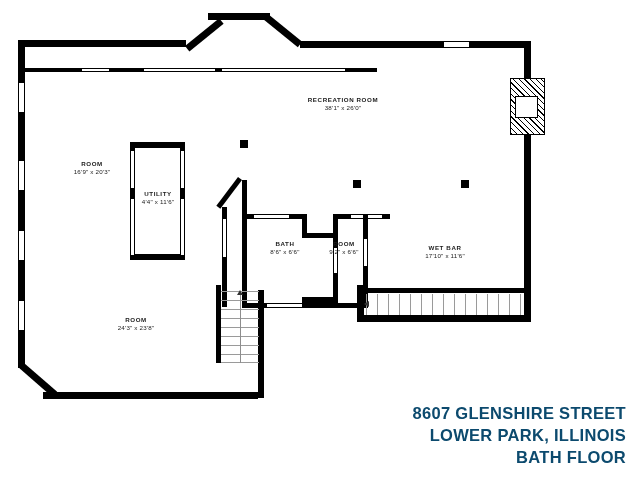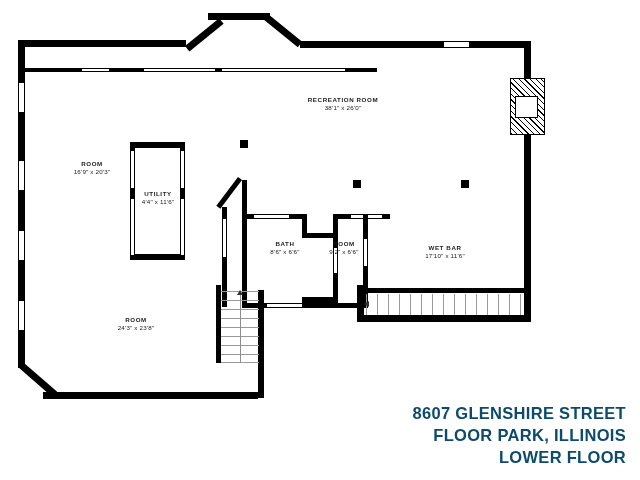--- a/index.html
+++ b/index.html
@@ -208,17 +208,17 @@
     <span class="dm">17'10" x 11'6"</span>
   </div>
 
   <div class="lbl" style="left:92px;top:316px;width:88px;">
     <span class="nm">ROOM</span>
     <span class="dm">24'3" x 23'8"</span>
   </div>
 
   <div id="title">
     <div>8607 GLENSHIRE STREET</div>
-    <div>FLOOR PARK, ILLINOIS</div>
-    <div>LOWER FLOOR</div>
+    <div>LOWER PARK, ILLINOIS</div>
+    <div>BATH FLOOR</div>
   </div>
 
 </div>
 
 </body></html>

